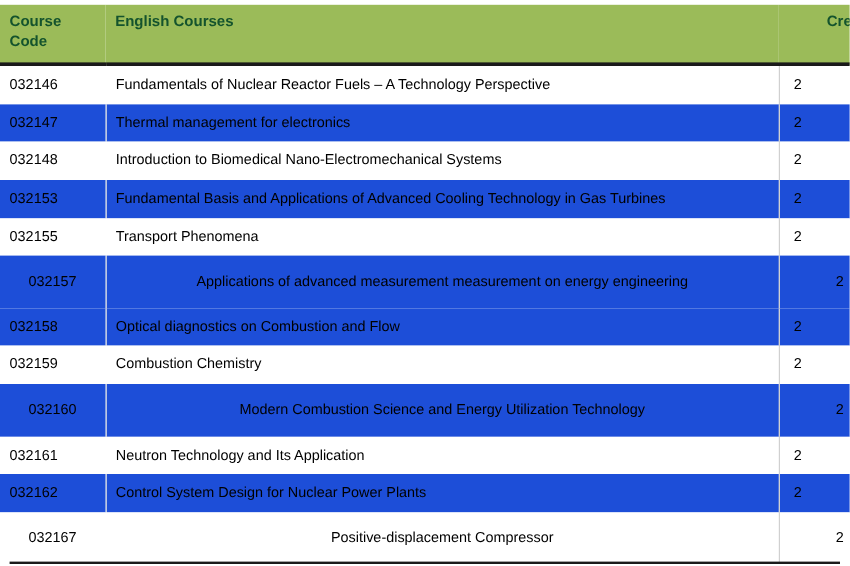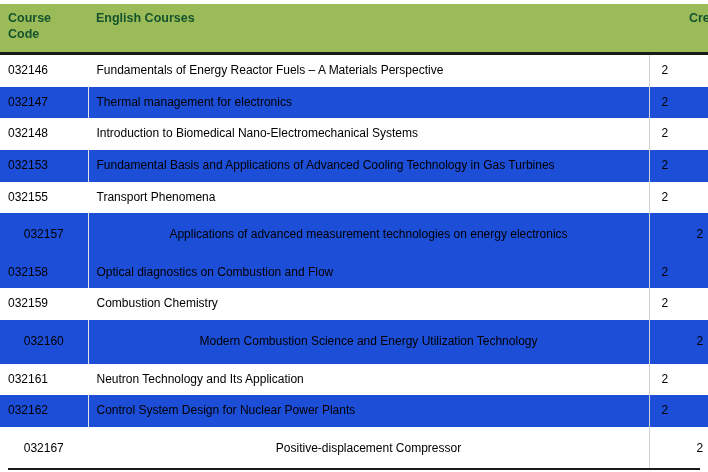--- a/index.html
+++ b/index.html
@@ -91,21 +91,21 @@
     <thead>
       <tr>
         <th class="col-code">Course Code</th>
         <th class="col-name">English Courses</th>
         <th class="col-credits">Credits</th>
       </tr>
     </thead>
     <tbody>
       <tr class="plain">
         <td class="code">032146</td>
-        <td class="name">Fundamentals of Energy Reactor Fuels – A Materials Perspective</td>
+        <td class="name">Fundamentals of Nuclear Reactor Fuels – A Technology Perspective</td>
         <td class="credits">2</td>
       </tr>
       <tr class="shaded">
         <td class="code">032147</td>
         <td class="name">Thermal management for electronics</td>
         <td class="credits">2</td>
       </tr>
       <tr class="plain">
         <td class="code">032148</td>
         <td class="name">Introduction to Biomedical Nano-Electromechanical Systems</td>
@@ -116,21 +116,21 @@
         <td class="name">Fundamental Basis and Applications of Advanced Cooling Technology in Gas Turbines</td>
         <td class="credits">2</td>
       </tr>
       <tr class="plain">
         <td class="code">032155</td>
         <td class="name">Transport Phenomena</td>
         <td class="credits">2</td>
       </tr>
       <tr class="shaded tall">
         <td class="code">032157</td>
-        <td class="name">Applications of advanced measurement technologies on energy electronics</td>
+        <td class="name">Applications of advanced measurement measurement on energy engineering</td>
         <td class="credits">2</td>
       </tr>
       <tr class="shaded">
         <td class="code">032158</td>
         <td class="name">Optical diagnostics on Combustion and Flow</td>
         <td class="credits">2</td>
       </tr>
       <tr class="plain">
         <td class="code">032159</td>
         <td class="name">Combustion Chemistry</td>

